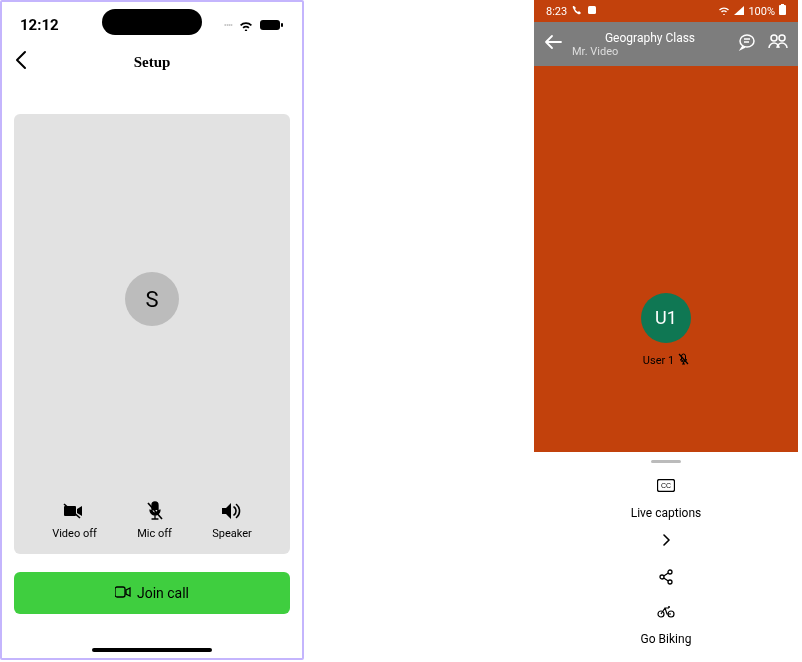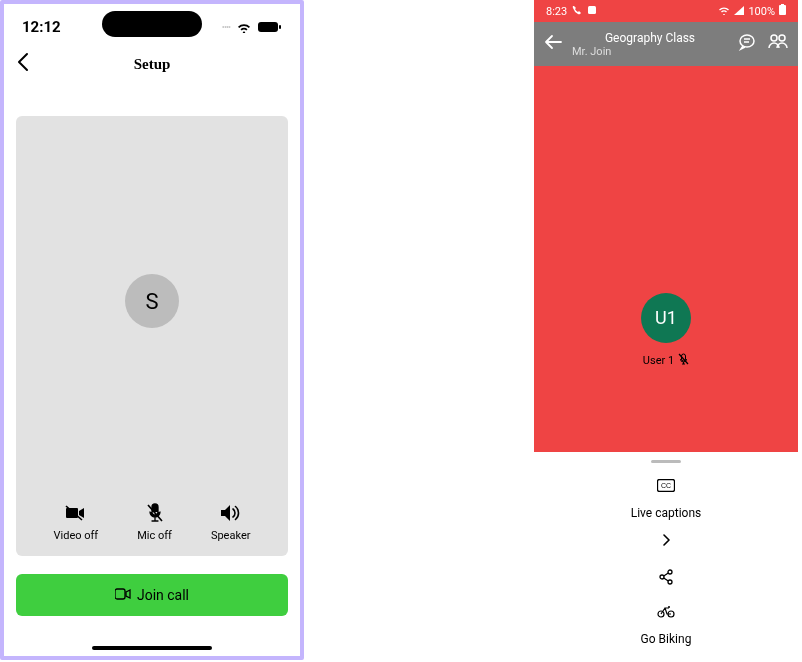--- a/index.html
+++ b/index.html
@@ -10,21 +10,21 @@
     font-family: -apple-system, BlinkMacSystemFont, "Segoe UI", Roboto, sans-serif;
     display: flex;
     gap: 230px;
   }
 
   
   .iphone {
     position: relative;
     width: 304px;
     height: 660px;
-    border: 4px solid #c4b5fd;
+    border: 2px solid #c4b5fd;
     border-radius: 2px;
     background: #fff;
   }
   .ios-status {
     display: flex;
     justify-content: space-between;
     align-items: center;
     padding: 8px 18px 0 18px;
     height: 38px;
   }
@@ -101,21 +101,21 @@
     transform: translateX(-50%);
     width: 120px; height: 4px;
     background: #000; border-radius: 2px;
   }
 
   
   .android {
     position: relative;
     width: 264px;
     height: 660px;
-    background: #ef4444;
+    background: #c2410c;
     overflow: hidden;
   }
   .android-status {
     display: flex; justify-content: space-between;
     align-items: center;
     padding: 4px 12px;
     font-size: 11px; color: #fff;
     height: 22px;
   }
   .android-status-left { display: flex; gap: 5px; align-items: center; }
@@ -307,21 +307,21 @@
   </div>
 
   <div class="android-header">
     <span class="android-back">
       <svg width="18" height="16" viewBox="0 0 18 16">
           <path d="M8 2 L2 8 L8 14 M2 8 H17" stroke="#fff" stroke-width="1.8" fill="none" stroke-linecap="round" stroke-linejoin="round"></path>
         </svg>
     </span>
     <div class="android-titlebox">
       <span class="android-title1">Geography Class</span>
-      <span class="android-title2">Mr. Join</span>
+      <span class="android-title2">Mr. Video</span>
     </div>
     <div class="android-header-icons">
       <span>
         <svg width="18" height="18" viewBox="0 0 18 18">
             <ellipse cx="9" cy="8" rx="7" ry="6" stroke="#fff" stroke-width="1.5" fill="none"></ellipse>
             <path d="M5 13l-2 3 4-2" stroke="#fff" stroke-width="1.5" fill="none"></path>
             <path d="M6 6h6M6 9h5" stroke="#fff" stroke-width="1.3"></path>
           </svg>
       </span>
       <span>

